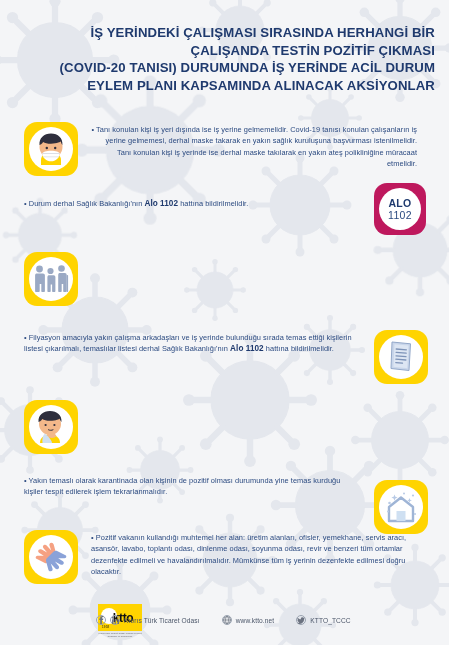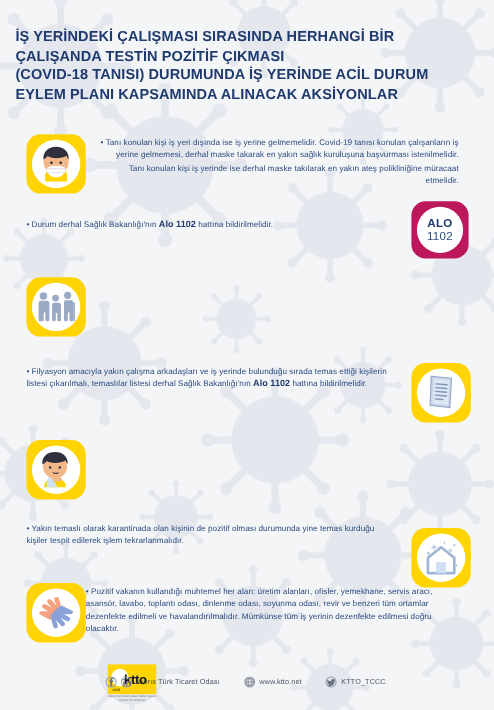--- a/index.html
+++ b/index.html
@@ -35,21 +35,21 @@
     z-index: 2;
     padding: 0;
   }
 
   
   .title-block {
     position: absolute;
     top: 24px;
     left: 0;
     width: 449px;
-    text-align: left;
+    text-align: right;
     padding: 0 14px;
   }
   .title-line {
     color: #1f3a6e;
     font-weight: bold;
     font-size: 13.2px;
     line-height: 17.6px;
     letter-spacing: 0.1px;
     white-space: nowrap;
   }
@@ -244,21 +244,21 @@
     <use href="#virus" transform="translate(120,610) scale(1.0)"></use>
     <use href="#virus" transform="translate(300,625) scale(0.7)"></use>
   </g>
 </svg>
 
 <div class="poster">
 
   <div class="title-block">
     <div class="title-line">İŞ YERİNDEKİ ÇALIŞMASI SIRASINDA HERHANGİ BİR</div>
     <div class="title-line">ÇALIŞANDA TESTİN POZİTİF ÇIKMASI</div>
-    <div class="title-line">(COVID-18 TANISI) DURUMUNDA İŞ YERİNDE ACİL DURUM</div>
+    <div class="title-line">(COVID-20 TANISI) DURUMUNDA İŞ YERİNDE ACİL DURUM</div>
     <div class="title-line">EYLEM PLANI KAPSAMINDA ALINACAK AKSİYONLAR</div>
   </div>
 
   <div class="row" style="top:122px; left:24px; width:404px; gap:13px;">
     <div class="tile">
       <div class="disc">
         <svg width="40" height="40" viewBox="0 0 40 40">
           <circle cx="20" cy="18" r="11.5" fill="#f3b88a"></circle>
           <path d="M8.5 16c-.6-7 4.5-11.5 11.5-11.5S32 9 31.4 16c-1.2-1-1.6-3.4-1.6-3.4s-3.6 2.2-9.8 2.2c-3.6 0-6.3-.9-7.8-1.9 0 0-1.2 2.3-3.7 3.1z" fill="#2f2f3d"></path>
           <ellipse cx="11.5" cy="20.5" rx="1.8" ry="2.4" fill="#f3b88a"></ellipse>
@@ -361,21 +361,21 @@
             <circle cx="31" cy="6.5" r="1.1"></circle>
             <circle cx="22" cy="4.5" r="1"></circle>
             <circle cx="6" cy="22.5" r="1"></circle>
             <circle cx="33" cy="25" r="1.1"></circle>
           </g>
         </svg>
       </div>
     </div>
   </div>
 
-  <div class="row" style="top:530px; left:24px; width:404px; ">
+  <div class="row" style="top:530px; left:24px; width:404px; gap:13px;">
     <div class="tile">
       <div class="disc">
         <svg width="38" height="34" viewBox="0 0 38 34">
           <g fill="#f5a182">
             <path d="M4 18.5c-.8-1.3 0-2.8 1.6-2.8h6.2l-4.4-2.6c-1.4-.8-1.6-2.4-.6-3.3.8-.8 1.9-.8 2.9-.3l5.4 2.9-3.6-4.1c-1-1.2-.7-2.7.5-3.3 1-.5 2.1-.2 2.9.7l4.3 4.9-1.7-5c-.5-1.5.4-2.8 1.8-2.9 1.2-.1 2.1.7 2.4 1.9l2.1 7.7c.4 1.5.2 2.5-.9 3.6l-6.3 6.3c-.9.9-2 1.3-3.2 1.1z"></path>
           </g>
           <g fill="#8aa2d8">
             <path d="M34 15.5c.8 1.3 0 2.8-1.6 2.8h-6.2l4.4 2.6c1.4.8 1.6 2.4.6 3.3-.8.8-1.9.8-2.9.3l-5.4-2.9 3.6 4.1c1 1.2.7 2.7-.5 3.3-1 .5-2.1.2-2.9-.7l-4.3-4.9 1.7 5c.5 1.5-.4 2.8-1.8 2.9-1.2.1-2.1-.7-2.4-1.9l-2.1-7.7c-.4-1.5-.2-2.5.9-3.6l6.3-6.3c.9-.9 2-1.3 3.2-1.1z"></path>
           </g>
         </svg>

